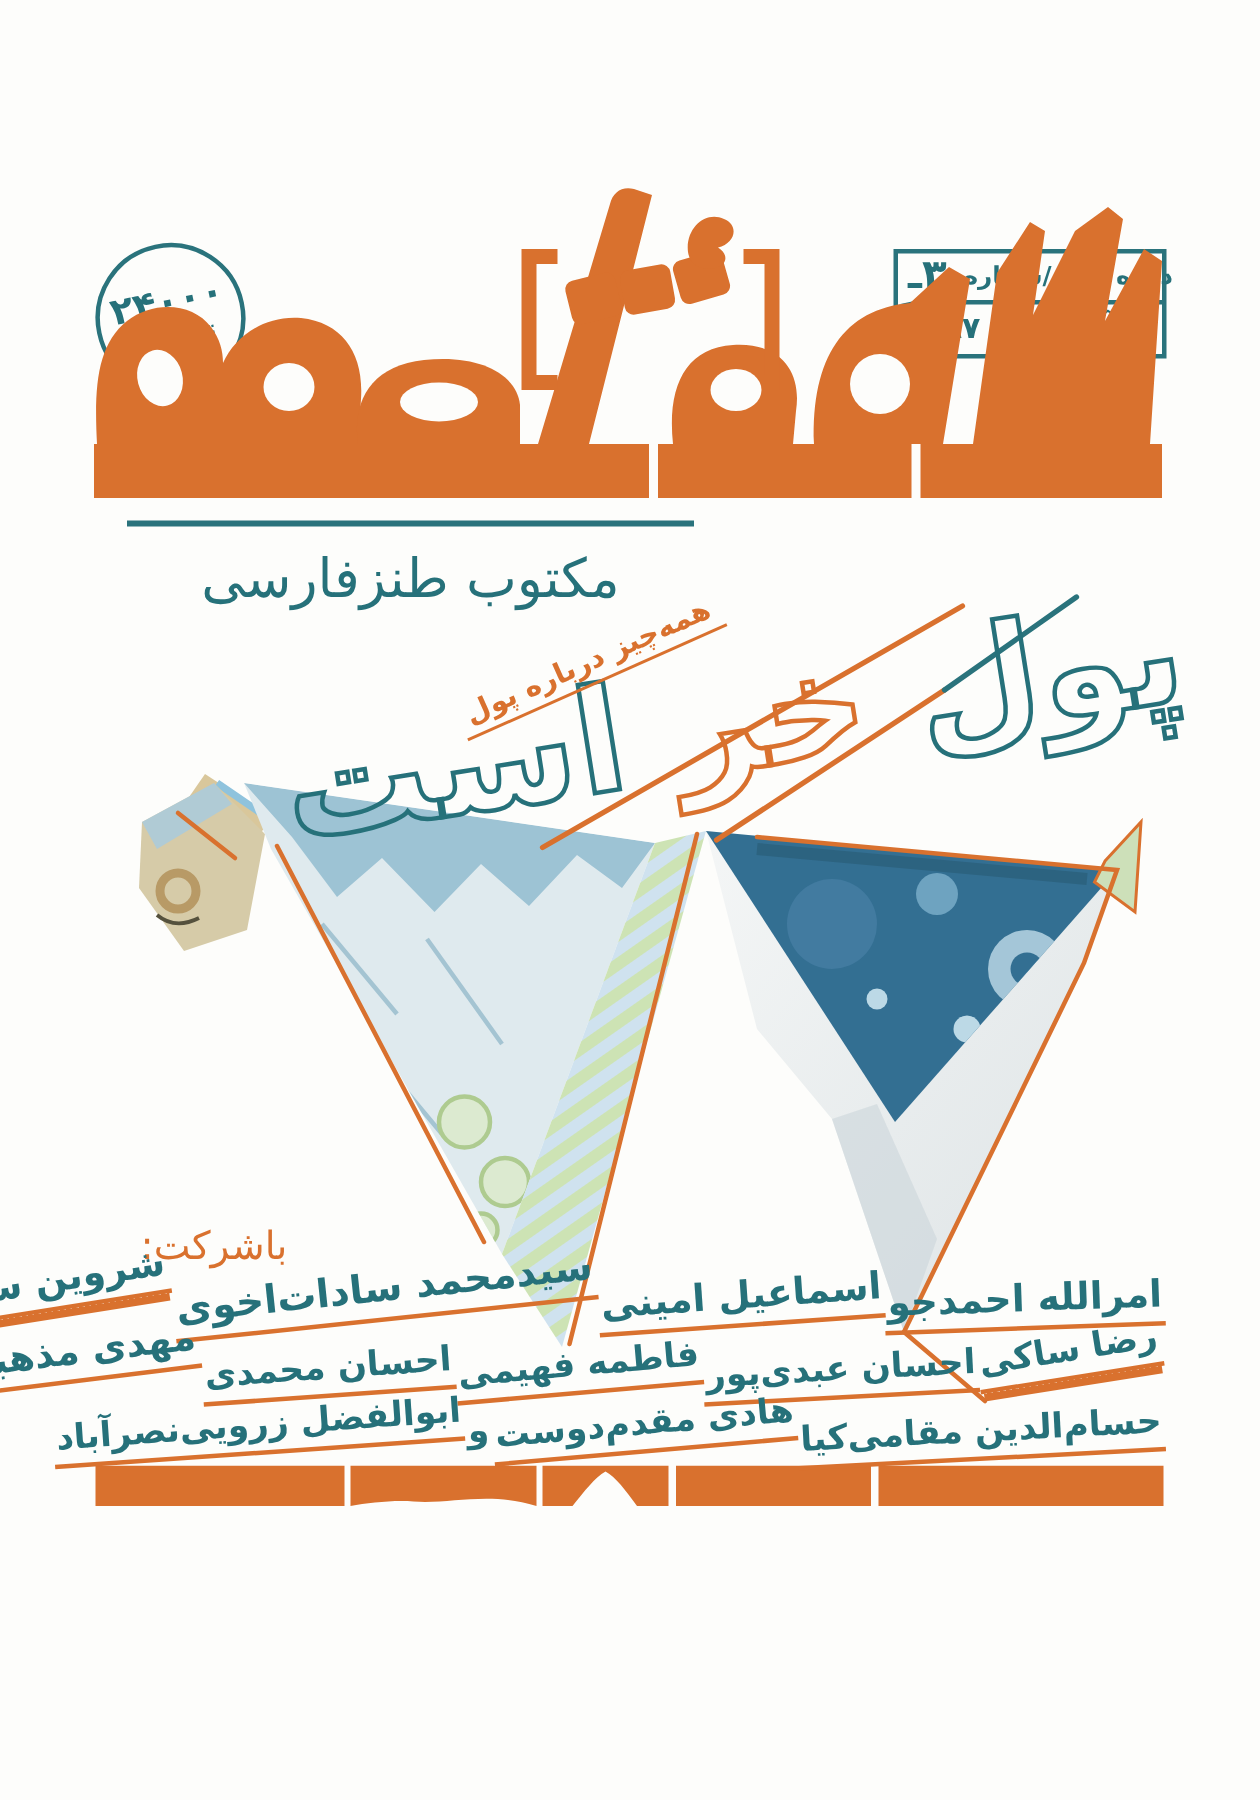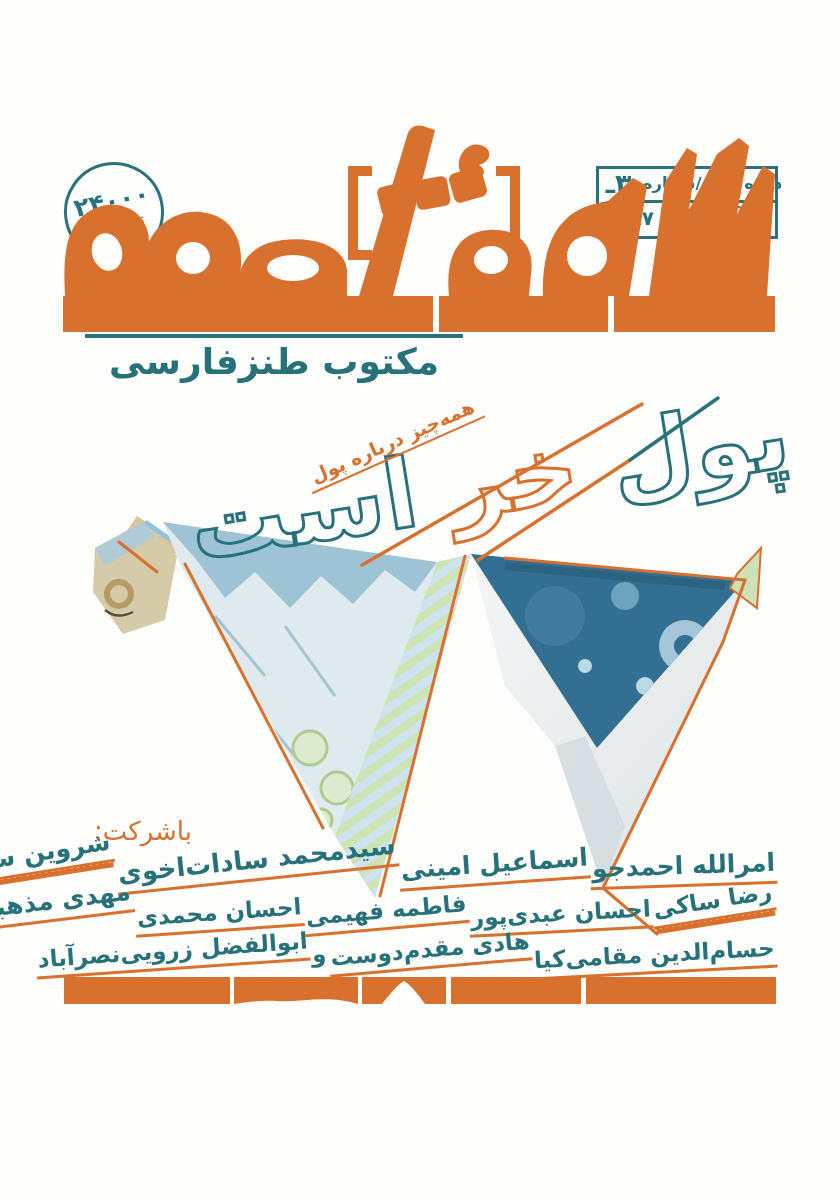--- a/index.html
+++ b/index.html
@@ -32,23 +32,23 @@
     padding:4px 6px 5px;border-bottom:3px solid var(--teal-line);
     border-left:14px solid transparent;
   }
   .issue-edition{font-size:16.5px;font-weight:bold;white-space:nowrap;}
   .issue-number{font-size:27px;font-weight:bold;line-height:.8;}
   .issue-line2{font-size:20px;font-weight:bold;text-align:center;padding:3px 4px 6px;}
   
   .masthead{position:absolute;left:63px;top:118px;width:714px;height:215px;}
   
   .subtitle{
-    position:absolute;left:85px;top:334px;width:378px;
-    border-top:4px solid var(--teal-line);padding-top:3px;
-    color:var(--teal);font-size:36px;font-weight:bold;text-align:center;
+    position:absolute;left:85px;top:347px;width:378px;
+    border-top:4px solid var(--teal-line);padding-top:15px;
+    color:var(--teal);font-size:36px;font-weight:normal;text-align:center;
     white-space:nowrap;
   }
   
   .headline{
     position:absolute;right:60px;top:382px;width:540px;
     display:flex;direction:rtl;gap:34px;justify-content:flex-start;align-items:flex-start;
     transform:rotate(-9deg);transform-origin:top right;z-index:4;
   }
   .headline .word{
     font-size:96px;font-weight:bold;color:transparent;line-height:1.1;

